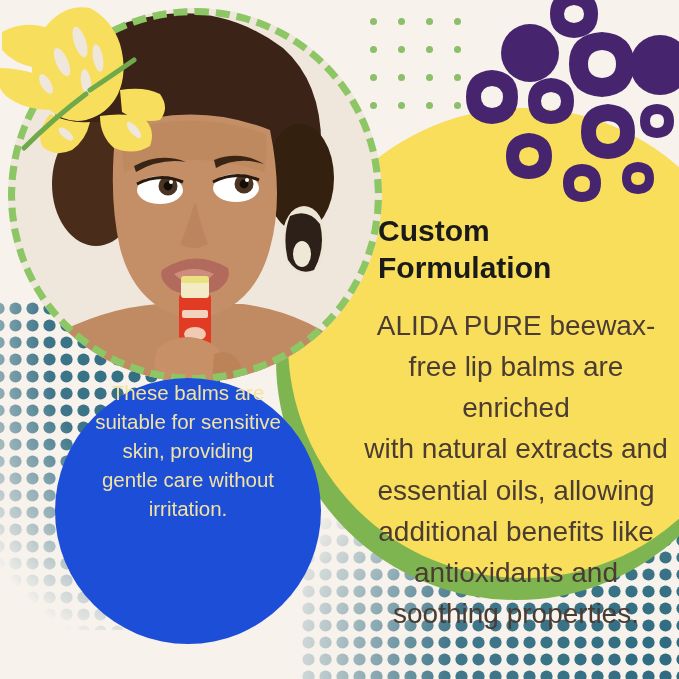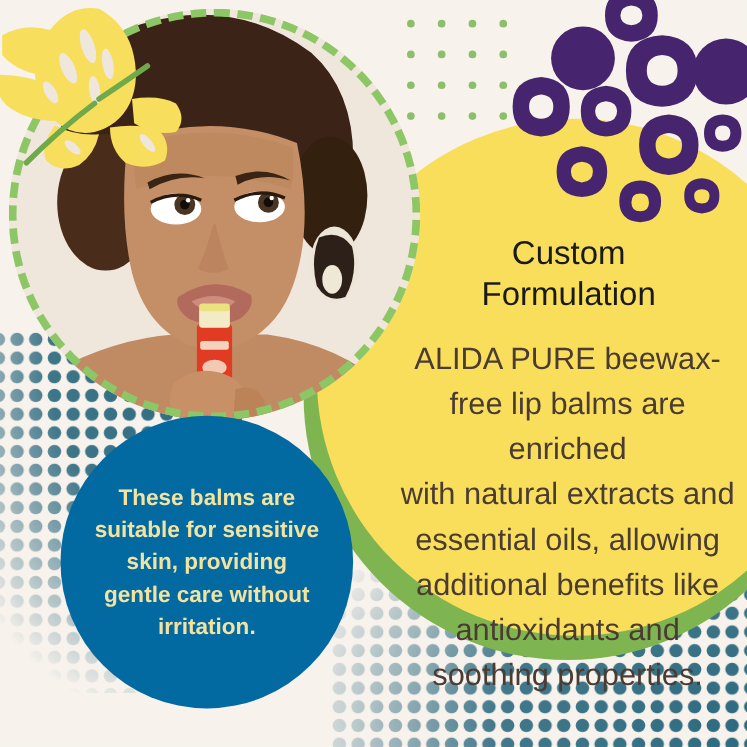--- a/index.html
+++ b/index.html
@@ -79,44 +79,42 @@
   }
 
   
   .purple-circle {
     position: absolute;
     left: 55px;
     top: 378px;
     width: 266px;
     height: 266px;
     border-radius: 50%;
-    background: #0369a1;
+    background: #1d4ed8;
     display: flex;
-    align-items: center;
     justify-content: center;
-    font-weight: bold;
   }
   .purple-text {
     color: #F2E3A0;
     font-size: 20.5px;
     line-height: 1.42;
     text-align: center;
     width: 232px;
     white-space: pre-line;
   }
 
   
   .headline {
     position: absolute;
     left: 378px;
     top: 213px;
     width: 278px;
-    text-align: center;
+    text-align: left;
     font-size: 30px;
-    font-weight: normal;
+    font-weight: bold;
     line-height: 1.22;
     color: #1A1A1A;
     white-space: pre-line;
   }
   .body-copy {
     position: absolute;
     left: 362px;
     top: 305px;
     width: 308px;
     text-align: center;

